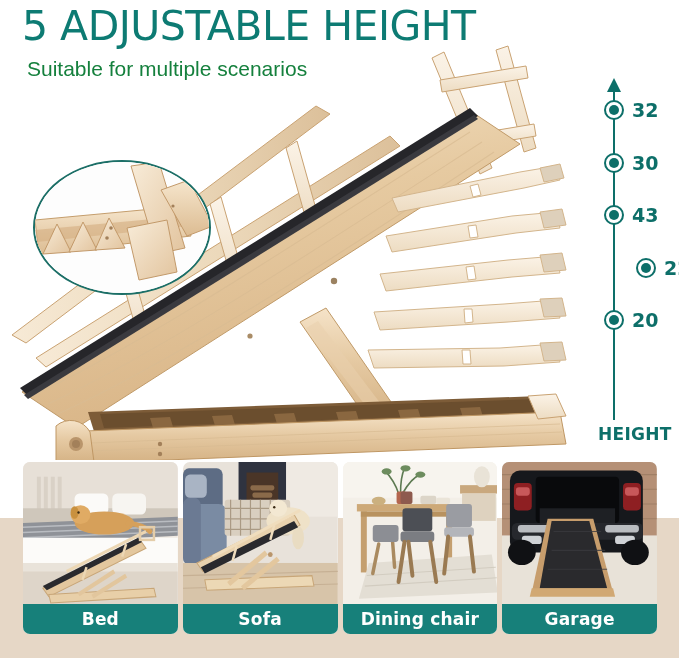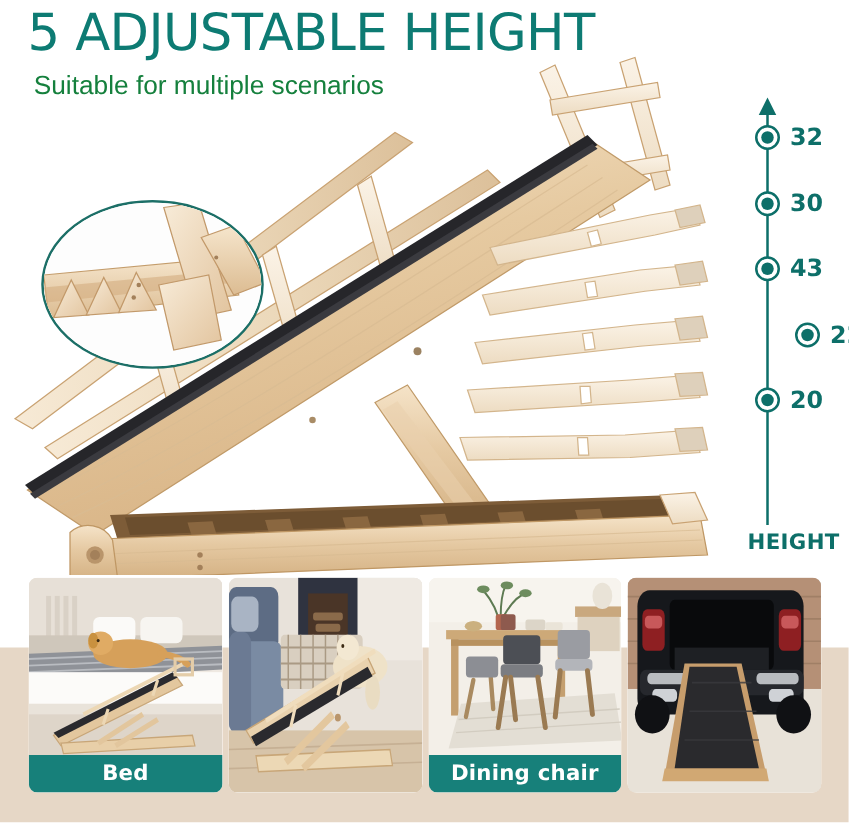--- a/index.html
+++ b/index.html
@@ -376,20 +376,21 @@
         <path d="M30,90 L118,46" stroke="#f0ddbd" stroke-width="3"></path>
         <path d="M50,94 L54,80" stroke="#f0ddbd" stroke-width="2.5"></path>
         <path d="M88,74 L92,60" stroke="#f0ddbd" stroke-width="2.5"></path>
 
         <polygon points="22,112 130,108 132,118 24,122" fill="#ecd8b5" stroke="#c8a678" stroke-width="1"></polygon>
         <path d="M46,116 L84,86" stroke="#e3c79e" stroke-width="5"></path>
         <path d="M60,120 L96,92" stroke="#e3c79e" stroke-width="5"></path>
         <circle cx="88" cy="88" r="2.4" fill="#b9956b"></circle>
       </svg>
     </div>
+    <div class="caption">Sofa</div>
   </div>
 
   <div class="card">
     <div class="photo">
       <svg viewBox="0 0 156 135" preserveAspectRatio="none" aria-hidden="true">
         <rect x="0" y="0" width="156" height="135" fill="#f3efe8"></rect>
         <rect x="0" y="0" width="156" height="34" fill="#f7f4ee"></rect>
 
         <g stroke="#5d7a52" stroke-width="1.6" fill="none">
           <path d="M56,30 C52,18 46,12 42,8"></path>
@@ -484,15 +485,16 @@
         <polygon points="46,54 92,54 112,124 30,124" fill="#c79d6c"></polygon>
         <polygon points="50,56 88,56 106,120 38,120" fill="#2a2a2d"></polygon>
         <g stroke="#3a3a3e" stroke-width="1" opacity="0.8">
           <path d="M54,66 L102,66" transform="translate(-2,0)"></path>
           <path d="M50,84 L104,84"></path>
           <path d="M46,102 L106,102"></path>
         </g>
         <polygon points="30,120 112,120 114,128 28,128" fill="#d1a873"></polygon>
       </svg>
     </div>
+    <div class="caption">Garage</div>
   </div>
 
 </div>
 
 </body></html>

